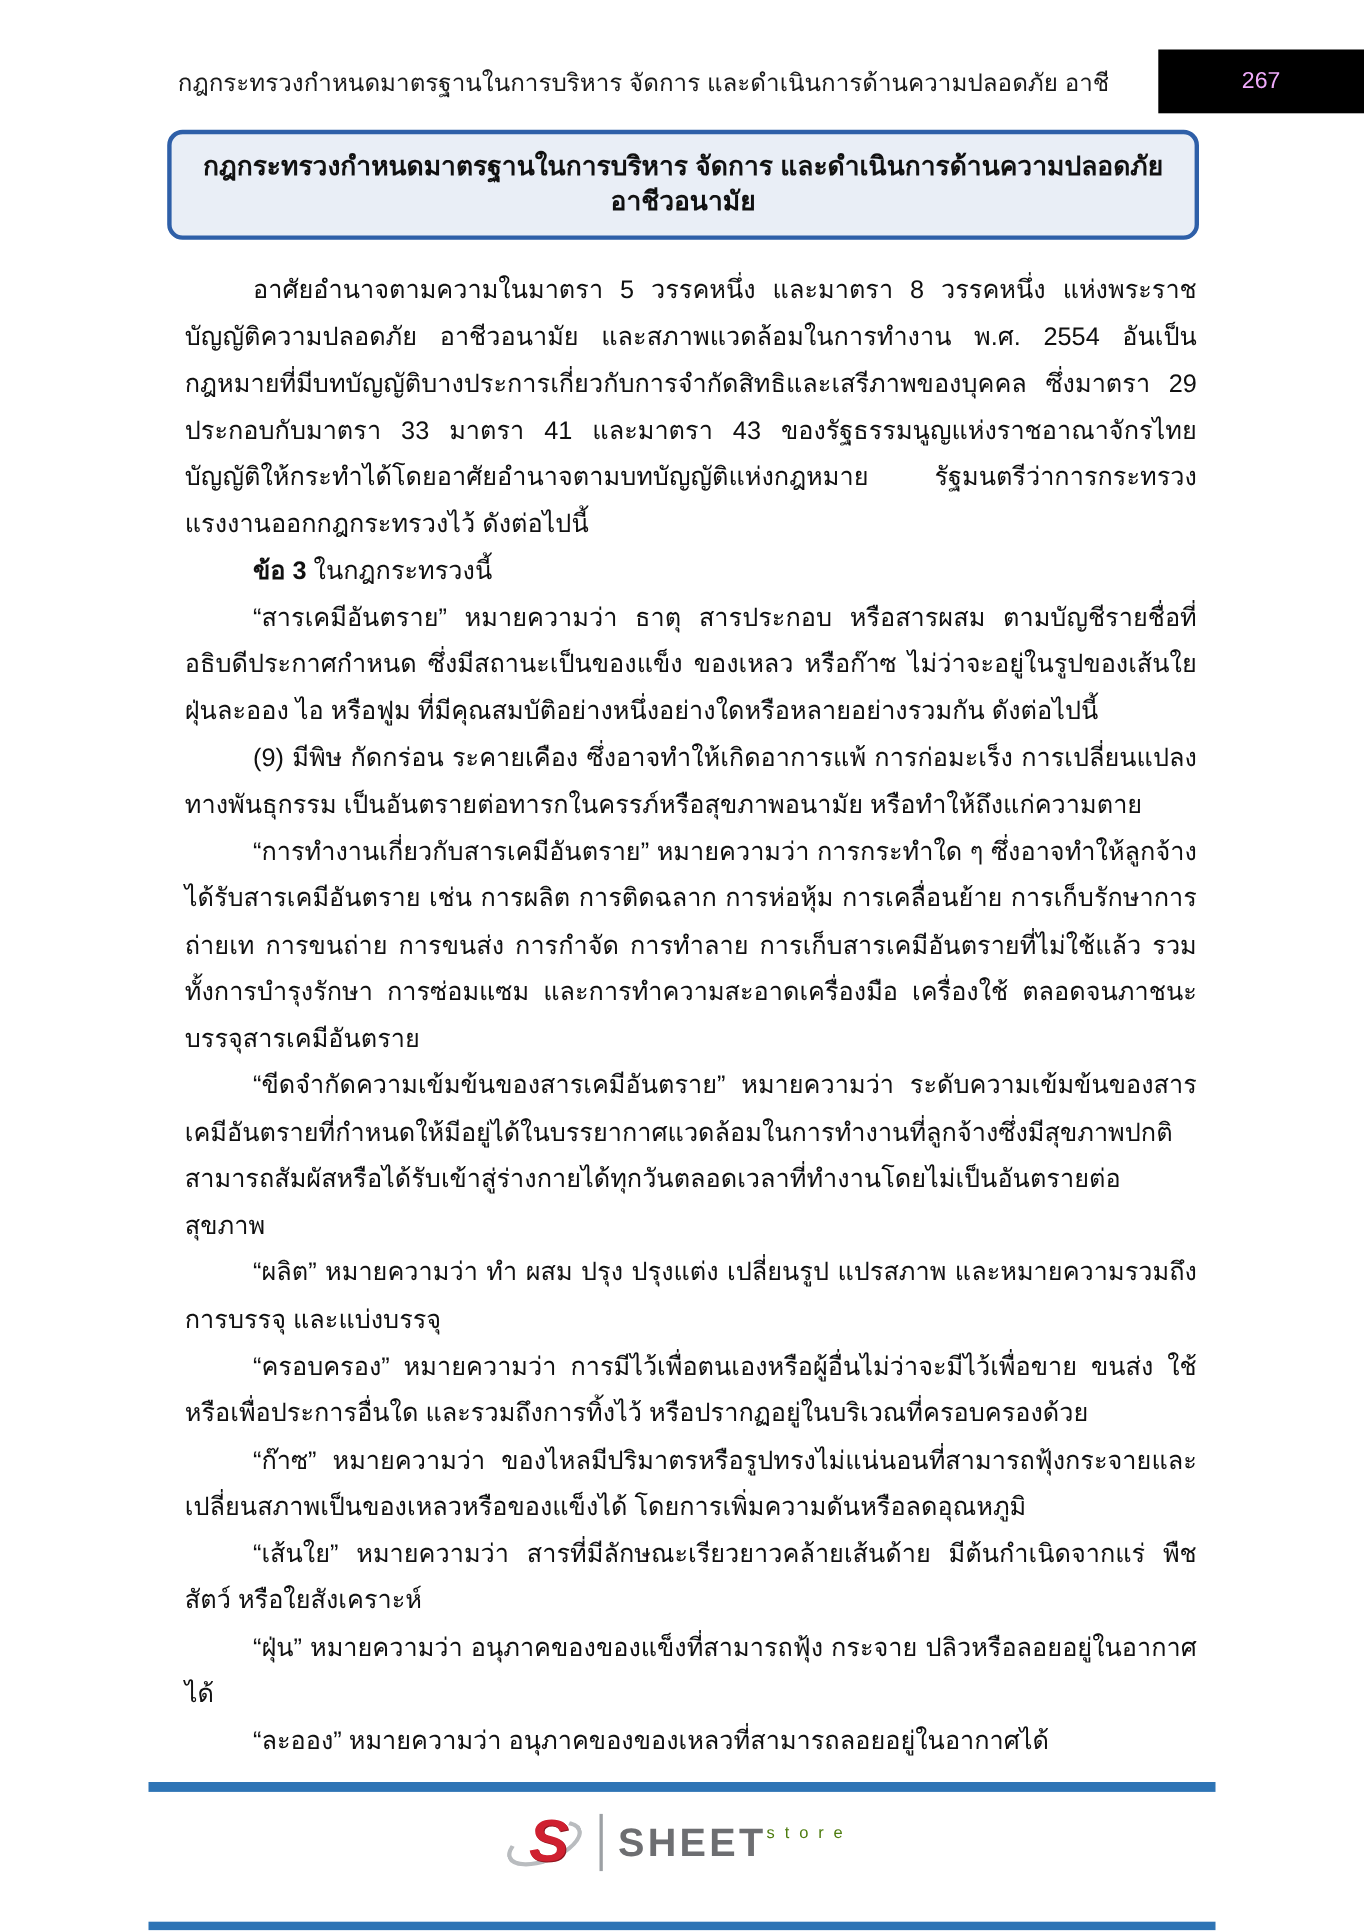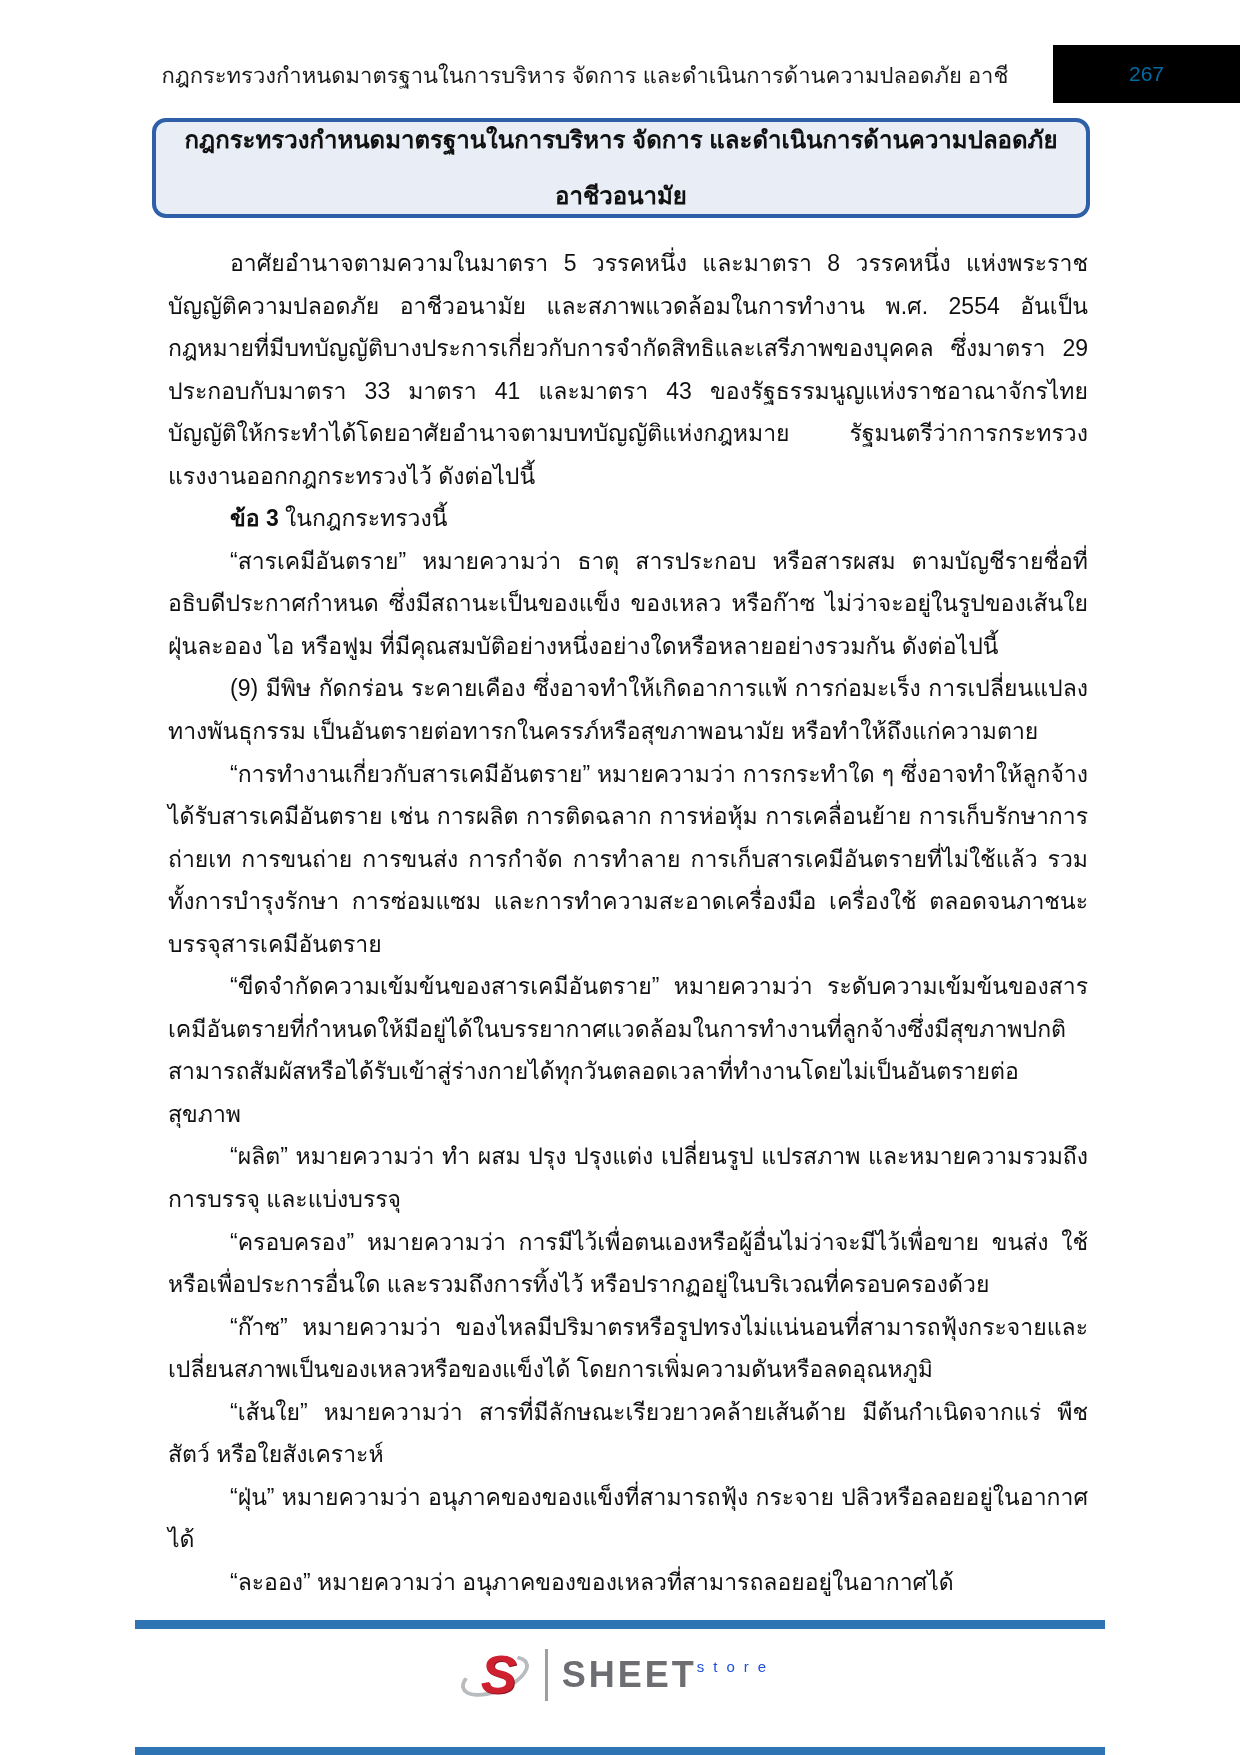--- a/index.html
+++ b/index.html
@@ -16,29 +16,29 @@
   .header-title {
     position:absolute; top:58px; left:130px; width:910px;
     text-align:center;
     font-size:22px; color:#1a1a1a;
     white-space:nowrap; overflow:hidden;
   }
   .page-number-box {
     position:absolute; top:45px; left:1053px; width:187px; height:58px;
     background:var(--black_box,#000000);
     display:flex; align-items:center; justify-content:center;
-    color:#0369a1; font-size:21px;
+    color:#f0abfc; font-size:21px;
   }
   .title-box {
     position:absolute; top:118px; left:152px; width:938px; height:100px;
     background:var(--title_box_fill,#e9eef6);
     border:4px solid var(--accent_blue,#2e5fa8);
     border-radius:14px;
     display:flex; flex-direction:column; justify-content:center;
-    font-weight:bold; font-size:24px; line-height:56px;
+    font-weight:bold; font-size:24px; line-height:32px;
     text-align:center;
   }
   .body {
     position:absolute; top:242px; left:168px; width:920px;
     font-size:23px; line-height:1.85;
     text-align:justify;
   }
   .para { text-indent:62px; margin:0; }
   .para .lead { font-weight:bold; }
   .footer-bar {
@@ -62,21 +62,21 @@
     color:var(--logo_red,#cf2030);
     text-shadow:1px 1px 0 #8f1620;
   }
   .logo-divider { width:3px; height:52px; background:#9ca0a4; }
   .logo-text { display:flex; flex-direction:row; }
   .logo-name {
     font-size:36px; font-weight:bold; letter-spacing:3px;
     color:var(--logo_gray,#6d6e71); line-height:36px;
   }
   .logo-sub {
-    font-size:15px; letter-spacing:9px; color:#1d4ed8; line-height:20px;
+    font-size:15px; letter-spacing:9px; color:#4d7c0f; line-height:20px;
   }
   .bottom-bar {
     position:absolute; top:1747px; left:135px; width:970px; height:8px;
     background:var(--bar_blue,#2e74b5);
   }
 </style>
 </head>
 <body>
 
 <div class="page">

